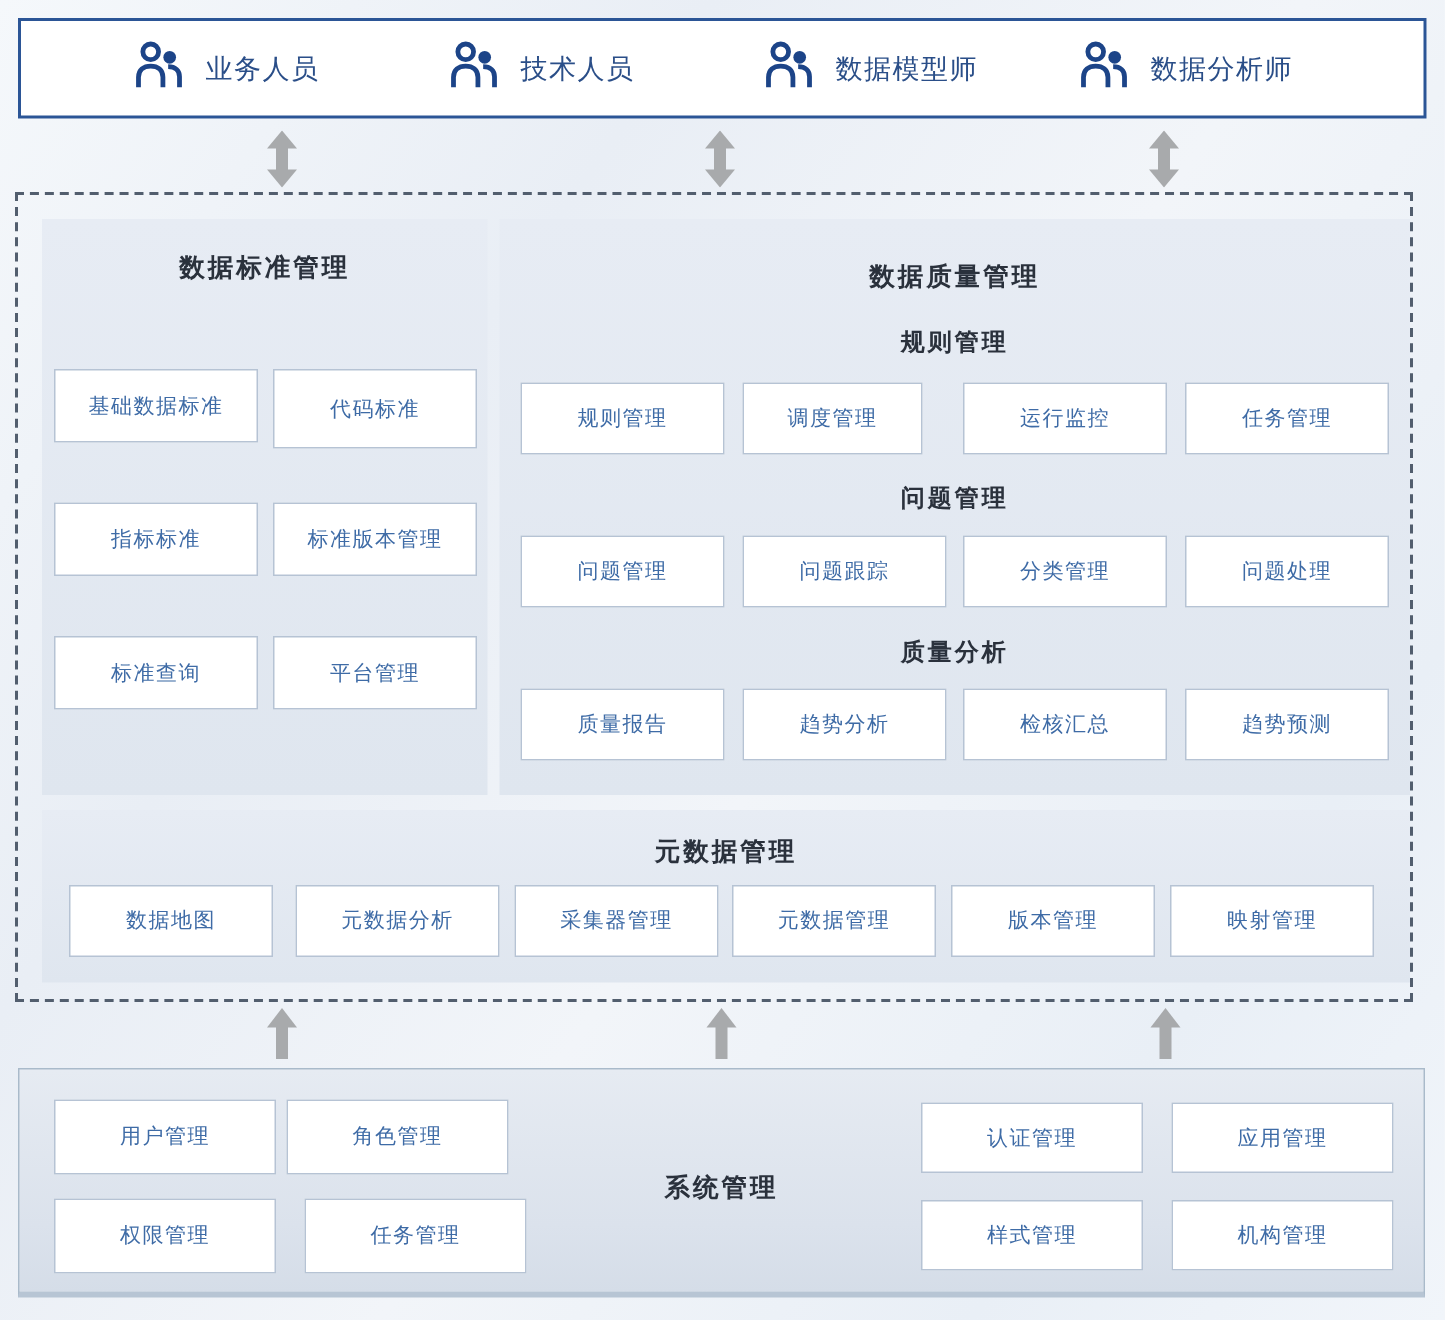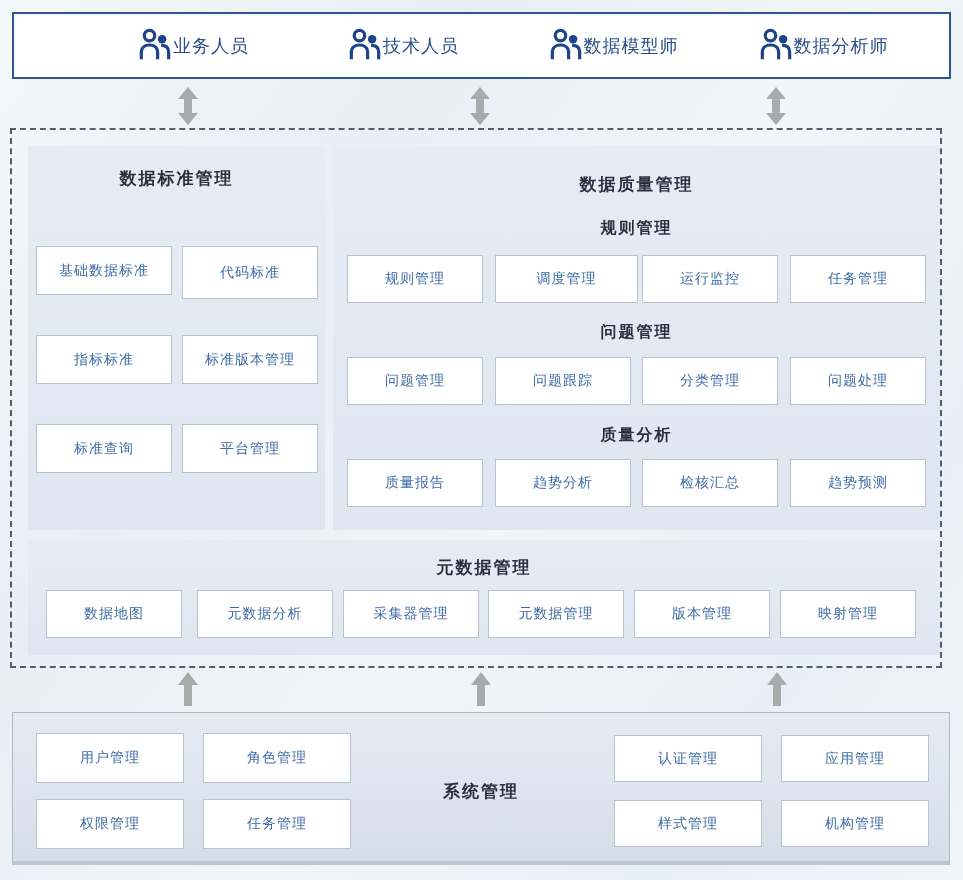--- a/index.html
+++ b/index.html
@@ -6,21 +6,21 @@
   .canvas{
     position:relative;width:963px;height:880px;overflow:hidden;
     background:linear-gradient(125deg,#f5f8fb 0%,#e9eef5 30%,#f2f5f9 55%,#e9eff6 80%,#f1f5fa 100%);
     font-family:"Liberation Sans","DejaVu Sans",sans-serif;
   }
   .roles-bar{
     position:absolute;left:12px;top:12px;width:939px;height:67px;box-sizing:border-box;
     background:#ffffff;border:2px solid #2b5596;
     display:flex;align-items:center;padding-left:74px;
   }
-  .role{display:flex;align-items:center;width:210px;justify-content:center;}
+  .role{display:flex;align-items:center;gap:13px;width:210px;}
   .rlabel{font-size:18px;color:#2a4e88;letter-spacing:1px;white-space:nowrap;}
   .dashed{
     position:absolute;left:10px;top:128px;width:932px;height:540px;
     border:2px dashed #525e6e;box-sizing:border-box;
   }
   .panel{
     position:absolute;box-sizing:border-box;
     background:linear-gradient(180deg,#e7ecf4 0%,#dfe6ef 100%);
   }
   .ptitle{
@@ -127,21 +127,21 @@
     <div class="box" style="left:154px;top:189px;width:136px;height:49px;">标准版本管理</div>
     <div class="box" style="left:8px;top:278px;width:136px;height:49px;">标准查询</div>
     <div class="box" style="left:154px;top:278px;width:136px;height:49px;">平台管理</div>
   </div>
 
   <div class="panel" style="left:333px;top:146px;width:607px;height:384px;">
     <div class="ptitle" style="top:27px;">数据质量管理</div>
 
     <div class="sub" style="top:72px;">规则管理</div>
     <div class="box" style="left:14px;top:109px;width:136px;height:48px;">规则管理</div>
-    <div class="box" style="left:162px;top:109px;width:143px;height:48px;">调度管理</div>
+    <div class="box" style="left:162px;top:109px;width:120px;height:48px;">调度管理</div>
     <div class="box" style="left:309px;top:109px;width:136px;height:48px;">运行监控</div>
     <div class="box" style="left:457px;top:109px;width:136px;height:48px;">任务管理</div>
 
     <div class="sub" style="top:176px;">问题管理</div>
     <div class="box" style="left:14px;top:211px;width:136px;height:48px;">问题管理</div>
     <div class="box" style="left:162px;top:211px;width:136px;height:48px;">问题跟踪</div>
     <div class="box" style="left:309px;top:211px;width:136px;height:48px;">分类管理</div>
     <div class="box" style="left:457px;top:211px;width:136px;height:48px;">问题处理</div>
 
     <div class="sub" style="top:279px;">质量分析</div>
@@ -176,21 +176,21 @@
   <div class="arrow" style="left:766px;top:672px;">
     <svg width="22" height="34" viewBox="0 0 22 34">
         <polygon points="11,0 21,13 1,13" fill="#a8aaac"></polygon>
         <rect x="7" y="11" width="8" height="23" fill="#a8aaac"></rect>
       </svg>
   </div>
 
   <div class="sys">
     <div class="ptitle" style="top:67px;">系统管理</div>
     <div class="box" style="left:23px;top:20px;width:148px;height:50px;">用户管理</div>
-    <div class="box" style="left:190px;top:20px;width:148px;height:50px;">角色管理</div>
+    <div class="box" style="left:178px;top:20px;width:148px;height:50px;">角色管理</div>
     <div class="box" style="left:23px;top:86px;width:148px;height:50px;">权限管理</div>
     <div class="box" style="left:190px;top:86px;width:148px;height:50px;">任务管理</div>
     <div class="box" style="left:601px;top:22px;width:148px;height:47px;">认证管理</div>
     <div class="box" style="left:768px;top:22px;width:148px;height:47px;">应用管理</div>
     <div class="box" style="left:601px;top:87px;width:148px;height:47px;">样式管理</div>
     <div class="box" style="left:768px;top:87px;width:148px;height:47px;">机构管理</div>
   </div>
 
 </div>
 

